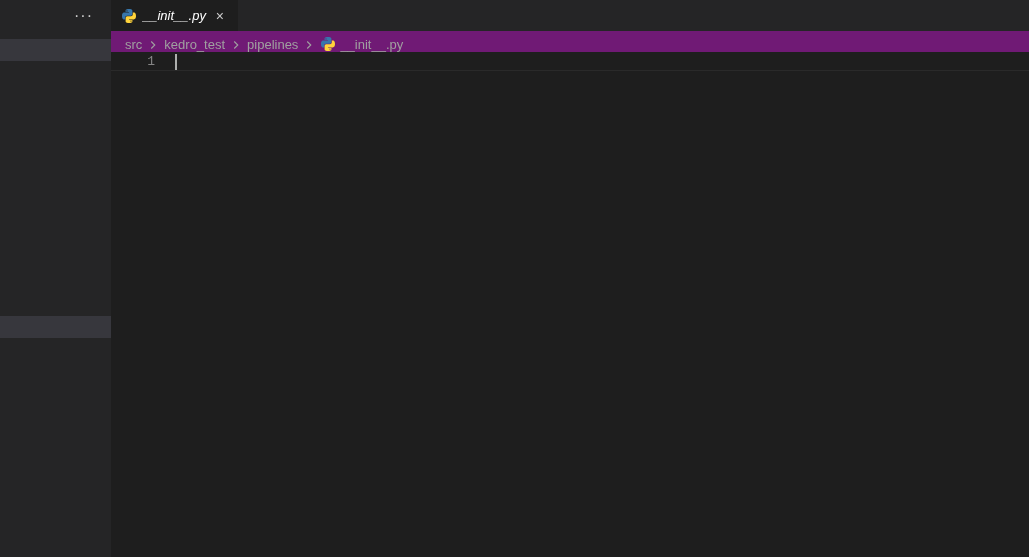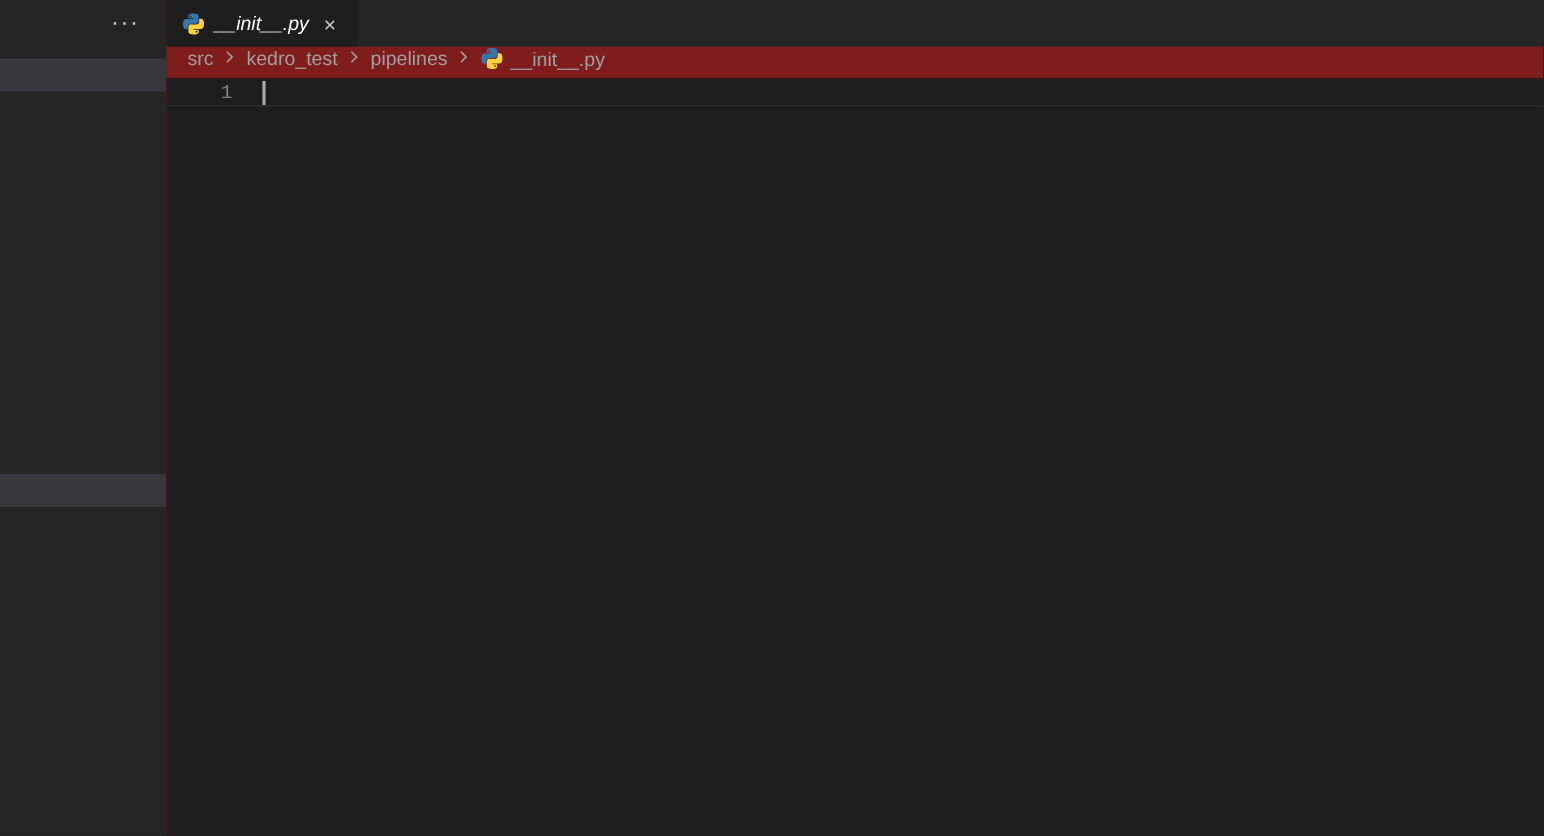--- a/index.html
+++ b/index.html
@@ -43,21 +43,21 @@
     height: 22px;
     width: 100%;
     background: #37373d;
   }
   .sidebar-gap-1 { height: 8px; }
   .sidebar-gap-2 { height: 255px; }
   .main {
     flex: 1;
     display: flex;
     flex-direction: column;
-    background: #7f1d1d;
+    background: #701a75;
     min-width: 0;
   }
   .tabbar {
     height: 31px;
     background: #252526;
     display: flex;
     align-items: stretch;
   }
   .tab {
     display: flex;
@@ -83,21 +83,21 @@
     height: 16px;
     display: flex;
     align-items: center;
     justify-content: center;
     border-radius: 3px;
     cursor: pointer;
   }
   .breadcrumbs {
     height: 22px;
     display: flex;
-    align-items: flex-start;
+    align-items: flex-end;
     padding: 0 14px;
     gap: 4px;
     color: #a0a0a0;
     font-size: 13px;
     border-bottom: 1px solid #1e1e1e;
   }
   .crumb {
     cursor: pointer;
     white-space: nowrap;
   }

